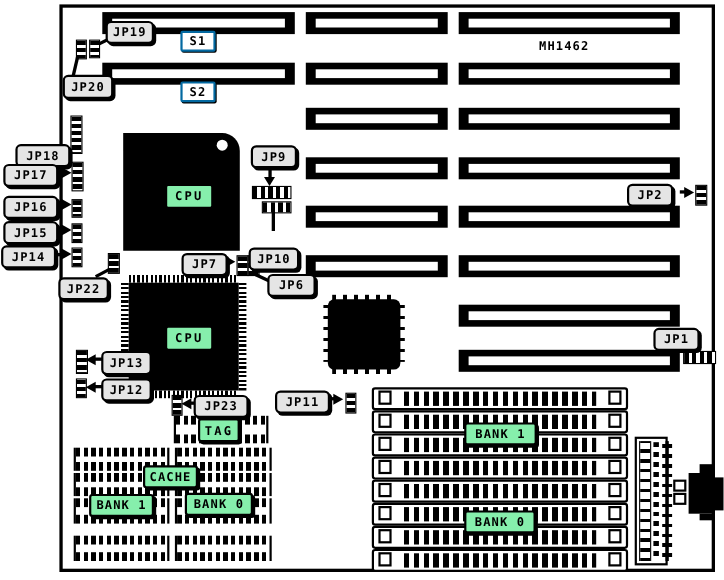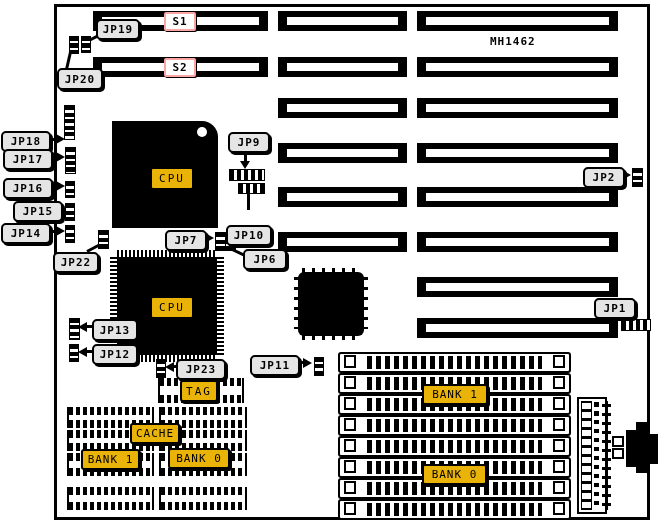--- a/index.html
+++ b/index.html
@@ -13,23 +13,23 @@
   .slot::after{content:"";position:absolute;left:9px;right:9px;top:6px;bottom:6px;background:#fff;}
   
   .jv{position:absolute;border:1.5px solid #000;z-index:20;
       background:repeating-linear-gradient(180deg,#000 0 4px,#fff 4px 6.5px);}
   .jh{position:absolute;border:1.5px solid #000;z-index:20;
       background:repeating-linear-gradient(90deg,#000 0 4px,#fff 4px 7px);}
   
   .callout{position:absolute;background:#e5e5e5;border:2px solid #000;border-radius:5px;
            box-shadow:2px 2px 0 #000;display:flex;align-items:center;justify-content:center;
            font-weight:bold;font-size:11px;letter-spacing:1px;z-index:30;white-space:nowrap;}
-  .chip-label{position:absolute;background:#eab308;border:2px solid #000;border-radius:3px;
+  .chip-label{position:absolute;background:#86efac;border:2px solid #000;border-radius:3px;
            box-shadow:2px 2px 0 #000;display:flex;align-items:center;justify-content:center;
-           font-weight:normal;font-size:11px;letter-spacing:2px;z-index:25;white-space:nowrap;}
+           font-weight:bold;font-size:11px;letter-spacing:2px;z-index:25;white-space:nowrap;}
   
   .line{position:absolute;background:#000;z-index:15;}
   .tri-r{position:absolute;width:0;height:0;border-top:5px solid transparent;
          border-bottom:5px solid transparent;border-left:9px solid #000;z-index:15;}
   .tri-l{position:absolute;width:0;height:0;border-top:5px solid transparent;
          border-bottom:5px solid transparent;border-right:9px solid #000;z-index:15;}
   .tri-d{position:absolute;width:0;height:0;border-left:5px solid transparent;
          border-right:5px solid transparent;border-top:8px solid #000;z-index:15;}
   
   .blackchip{position:absolute;background:#000;z-index:5;}
@@ -61,23 +61,23 @@
        background:repeating-linear-gradient(180deg,#000 0 1.5px,#fff 1.5px 7.5px,#000 7.5px 9px);}
   .pw-pins{position:absolute;left:15px;top:3px;bottom:3px;width:5px;
        background:repeating-linear-gradient(180deg,#000 0 4.5px,transparent 4.5px 9px);}
   .pw-cross{position:absolute;right:-6px;top:2px;bottom:2px;width:9px;z-index:6;
        background:linear-gradient(#000,#000) 50% 0/3px 100% no-repeat,
                   repeating-linear-gradient(180deg,transparent 0 3px,#000 3px 6px,transparent 6px 9px);}
   .blk{position:absolute;background:#000;z-index:6;}
   .tab{position:absolute;width:8px;height:7px;border:2px solid #000;background:#fff;z-index:7;}
   .model{position:absolute;left:490px;top:35px;font-weight:bold;font-size:11px;
          letter-spacing:1px;z-index:10;color:#000;}
-  .slot-label{position:absolute;background:#fff;border:2px solid #fca5a5;border-radius:2px;
+  .slot-label{position:absolute;background:#fff;border:2px solid #0369a1;border-radius:2px;
          box-shadow:1px 1px 0 #000;display:flex;align-items:center;justify-content:center;
-         font-weight:bold;font-size:11px;letter-spacing:1px;z-index:12;}
+         font-weight:bold;font-size:11px;letter-spacing:1px;z-index:12;margin-top:16px;}
 </style>
 </head>
 <body>
 
 <div id="stage">
 
   <div class="board"></div>
 
   <div class="model">MH1462</div>
 
@@ -230,30 +230,30 @@
   <div class="line" style="left:85px;top:350px;width:8px;height:3px"></div>
   <div class="tri-l" style="left:78px;top:347px"></div>
   <div class="line" style="left:171px;top:365px;width:7px;height:3px"></div>
   <div class="tri-l" style="left:165px;top:362px"></div>
   <div class="line" style="left:295px;top:361px;width:10px;height:3px"></div>
   <div class="tri-r" style="left:303px;top:358px"></div>
   <div class="line" style="left:621px;top:312px;width:14px;height:3px;transform:rotate(30deg);transform-origin:left center"></div>
 
   <div class="callout" style="left:96px;top:19px;width:40px;height:17px">JP19</div>
   <div class="callout" style="left:57px;top:68px;width:42px;height:18px">JP20</div>
-  <div class="callout" style="left:1px;top:131px;width:46px;height:17px">JP18</div>
+  <div class="callout" style="left:14px;top:131px;width:46px;height:17px">JP18</div>
   <div class="callout" style="left:3px;top:149px;width:46px;height:17px">JP17</div>
   <div class="callout" style="left:3px;top:178px;width:46px;height:17px">JP16</div>
-  <div class="callout" style="left:13px;top:201px;width:46px;height:17px">JP15</div>
+  <div class="callout" style="left:3px;top:201px;width:46px;height:17px">JP15</div>
   <div class="callout" style="left:1px;top:223px;width:46px;height:17px">JP14</div>
   <div class="callout" style="left:53px;top:252px;width:42px;height:17px">JP22</div>
   <div class="callout" style="left:228px;top:132px;width:38px;height:17px">JP9</div>
   <div class="callout" style="left:226px;top:225px;width:42px;height:17px">JP10</div>
   <div class="callout" style="left:165px;top:230px;width:38px;height:17px">JP7</div>
   <div class="callout" style="left:243px;top:249px;width:40px;height:17px">JP6</div>
-  <div class="callout" style="left:583px;top:167px;width:38px;height:17px">JP2</div>
+  <div class="callout" style="left:570px;top:167px;width:38px;height:17px">JP2</div>
   <div class="callout" style="left:92px;top:319px;width:42px;height:18px">JP13</div>
   <div class="callout" style="left:92px;top:344px;width:42px;height:17px">JP12</div>
   <div class="callout" style="left:176px;top:359px;width:46px;height:17px">JP23</div>
   <div class="callout" style="left:250px;top:355px;width:46px;height:17px">JP11</div>
   <div class="callout" style="left:594px;top:298px;width:38px;height:17px">JP1</div>
 
 </div>
 
 </body></html>

